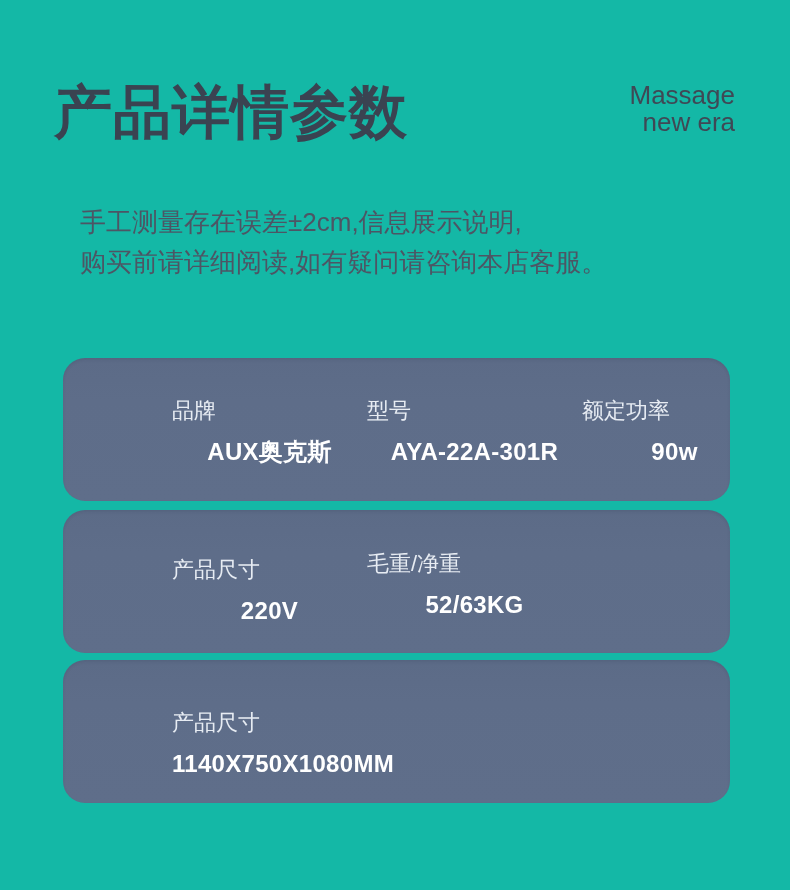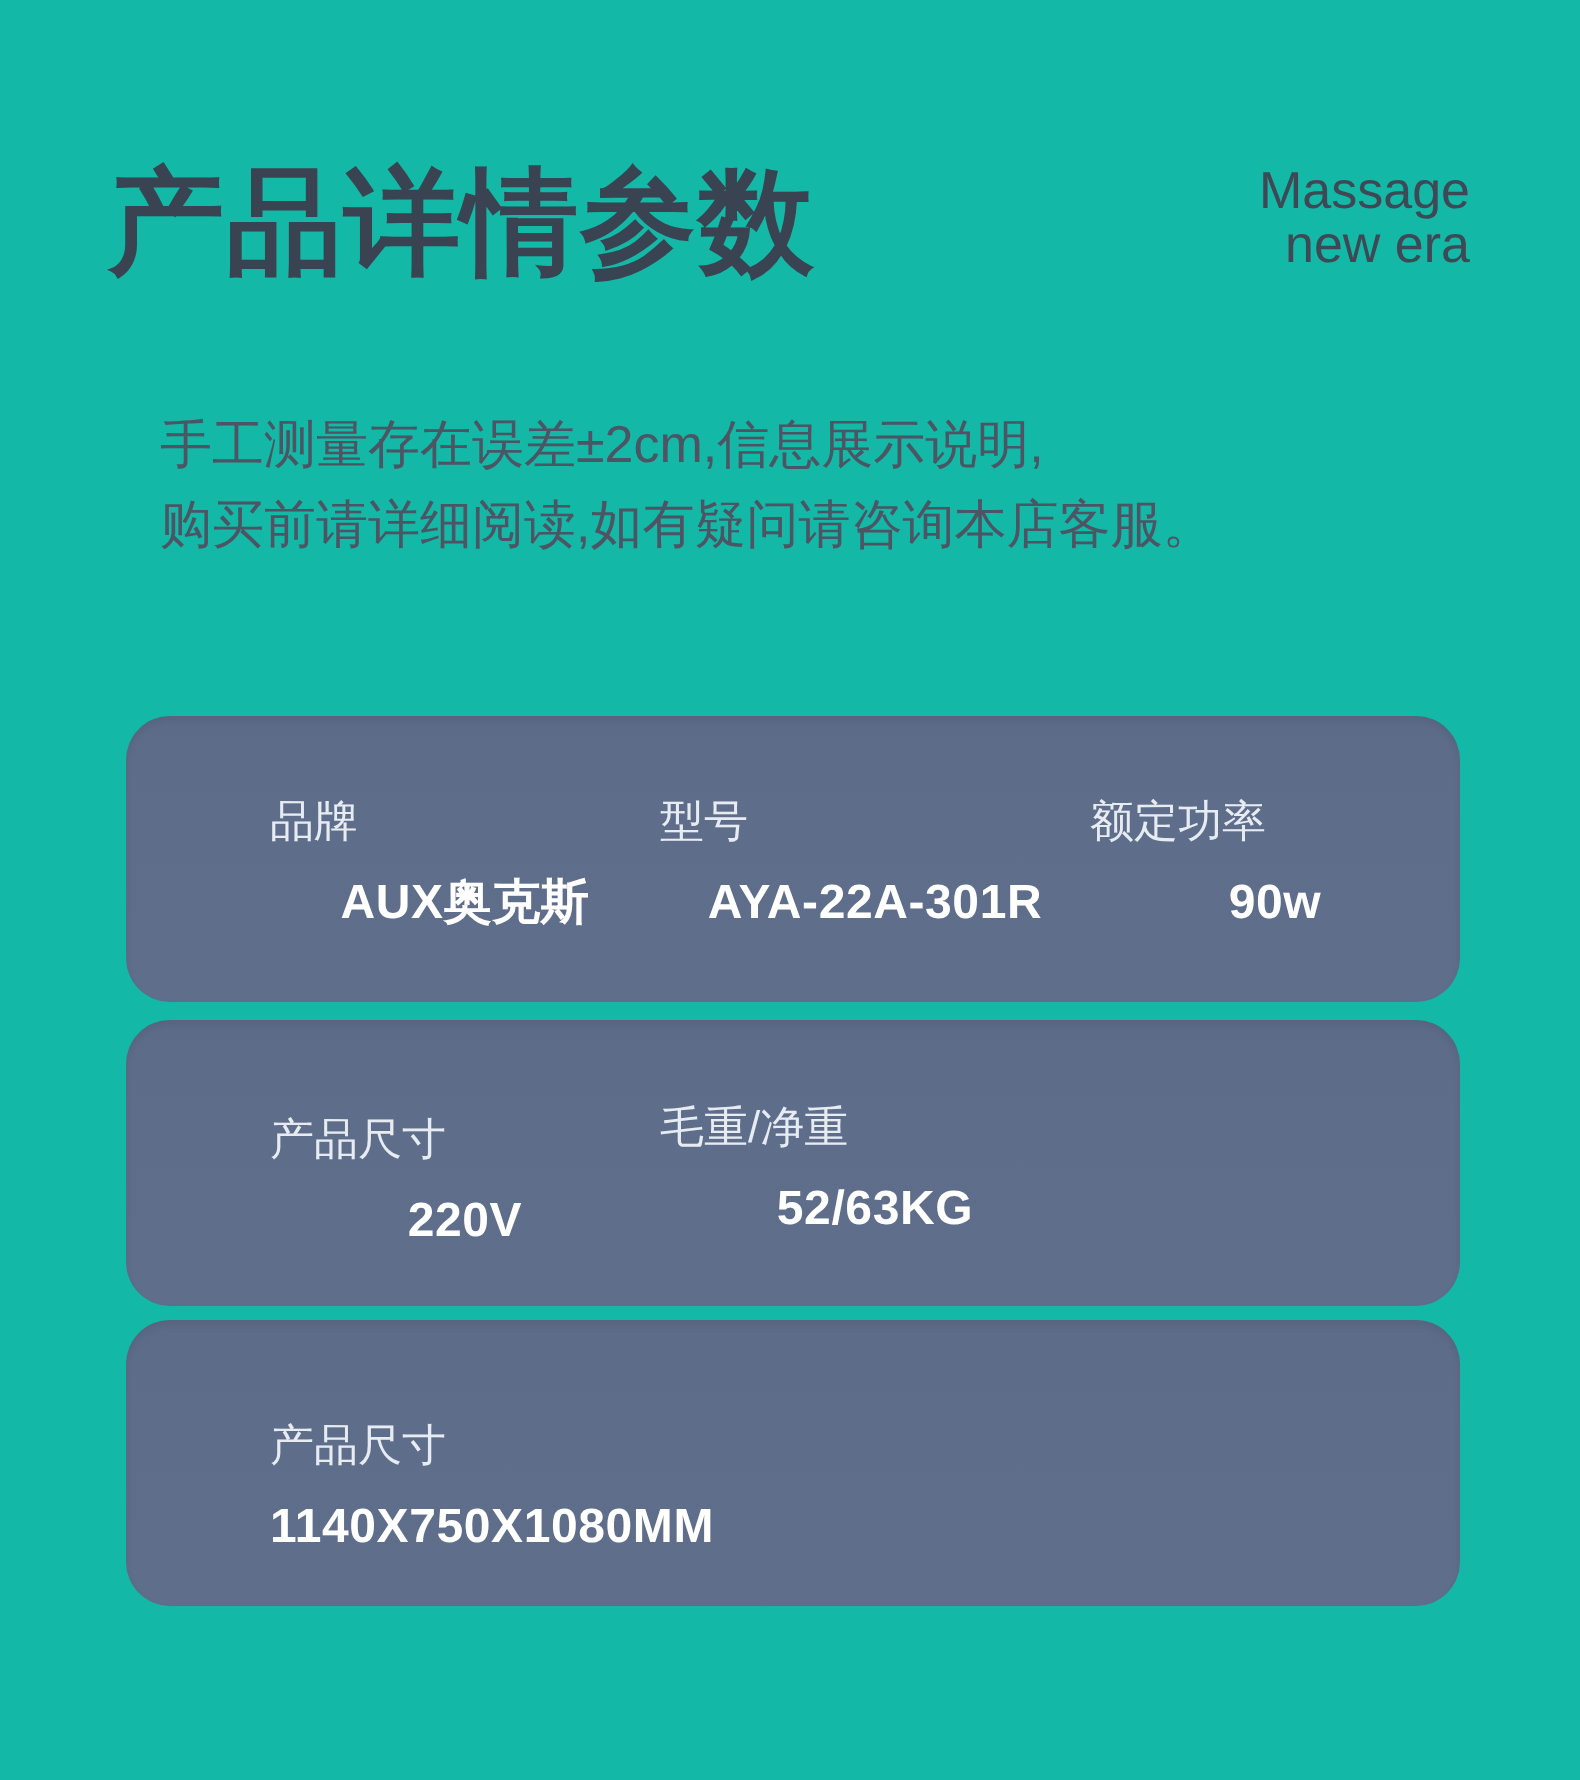--- a/index.html
+++ b/index.html
@@ -56,20 +56,21 @@
   }
   .card-1 { top: 358px; }
   .card-2 { top: 510px; }
   .card-3 { top: 660px; }
   .card-grid {
     display: grid;
     grid-template-columns: 195px 215px 1fr;
     padding: 40px 0 0 72px;
     box-sizing: border-box;
     width: 100%;
+    margin-left: 37px;
   }
   .spec-cell { display: block; }
   .spec-label {
     font-size: 22px;
     font-weight: 400;
     color: #e7ecf3;
     line-height: 26px;
   }
   .spec-value {
     margin-top: 14px;

